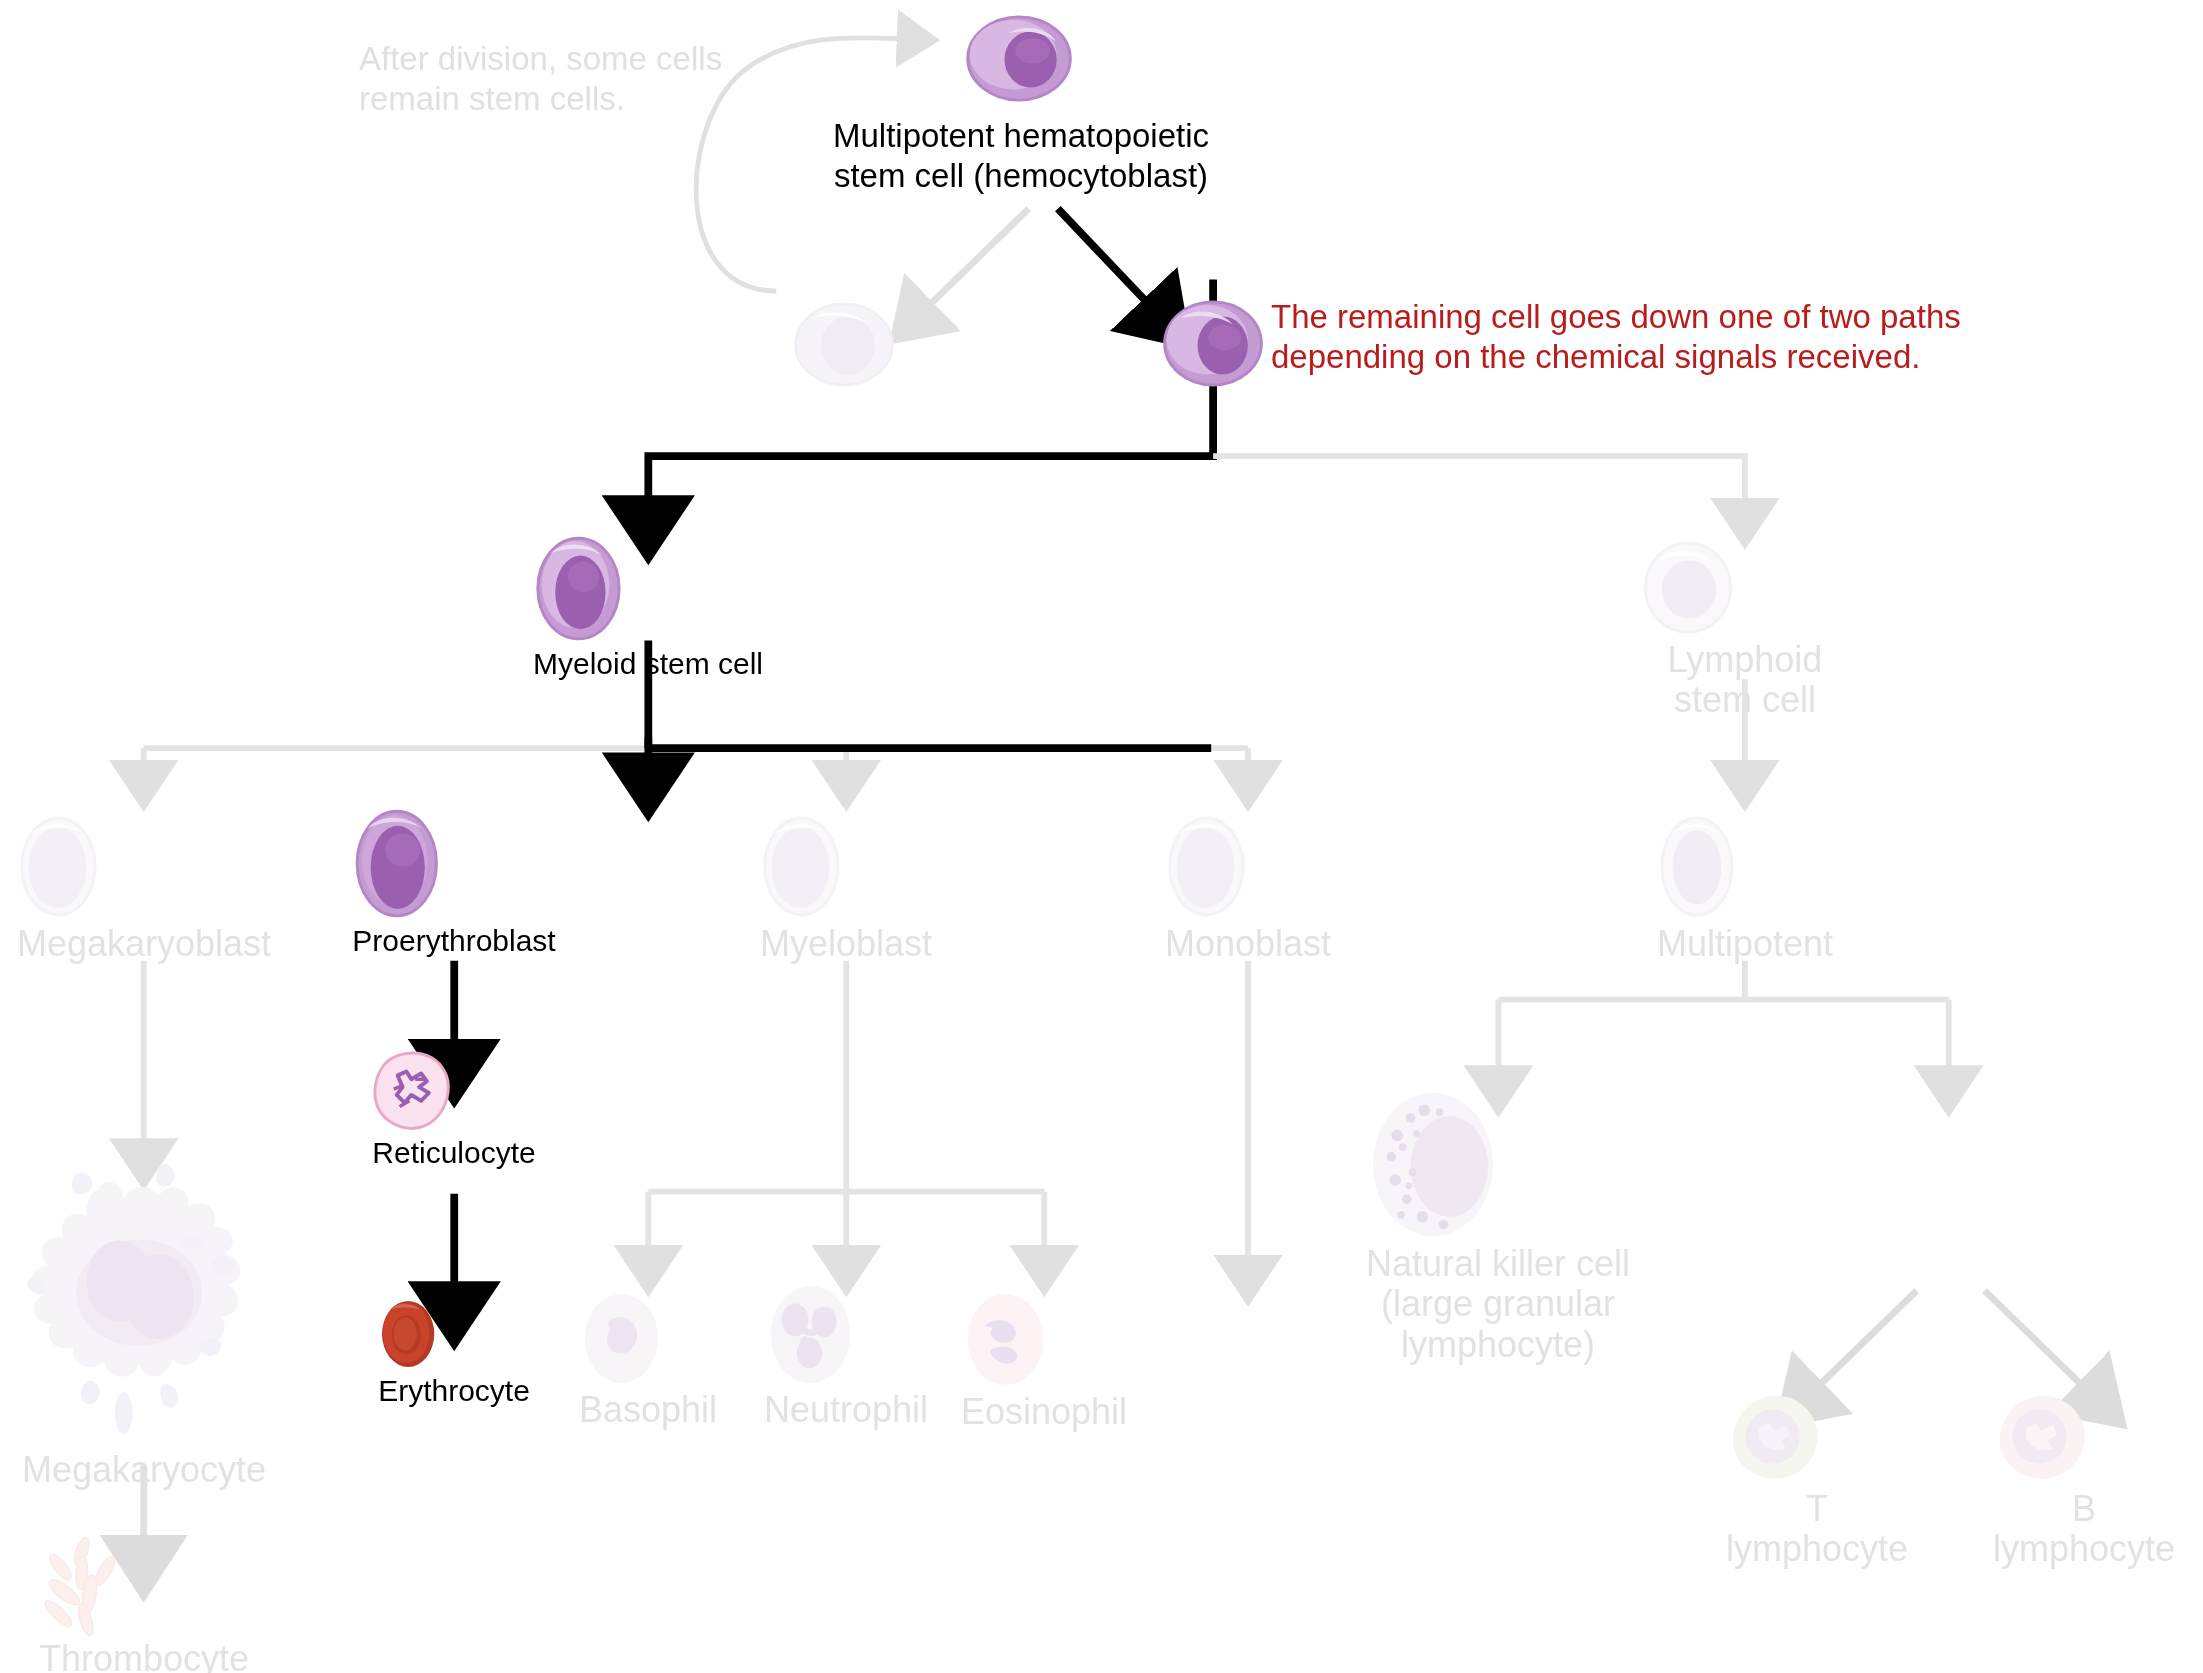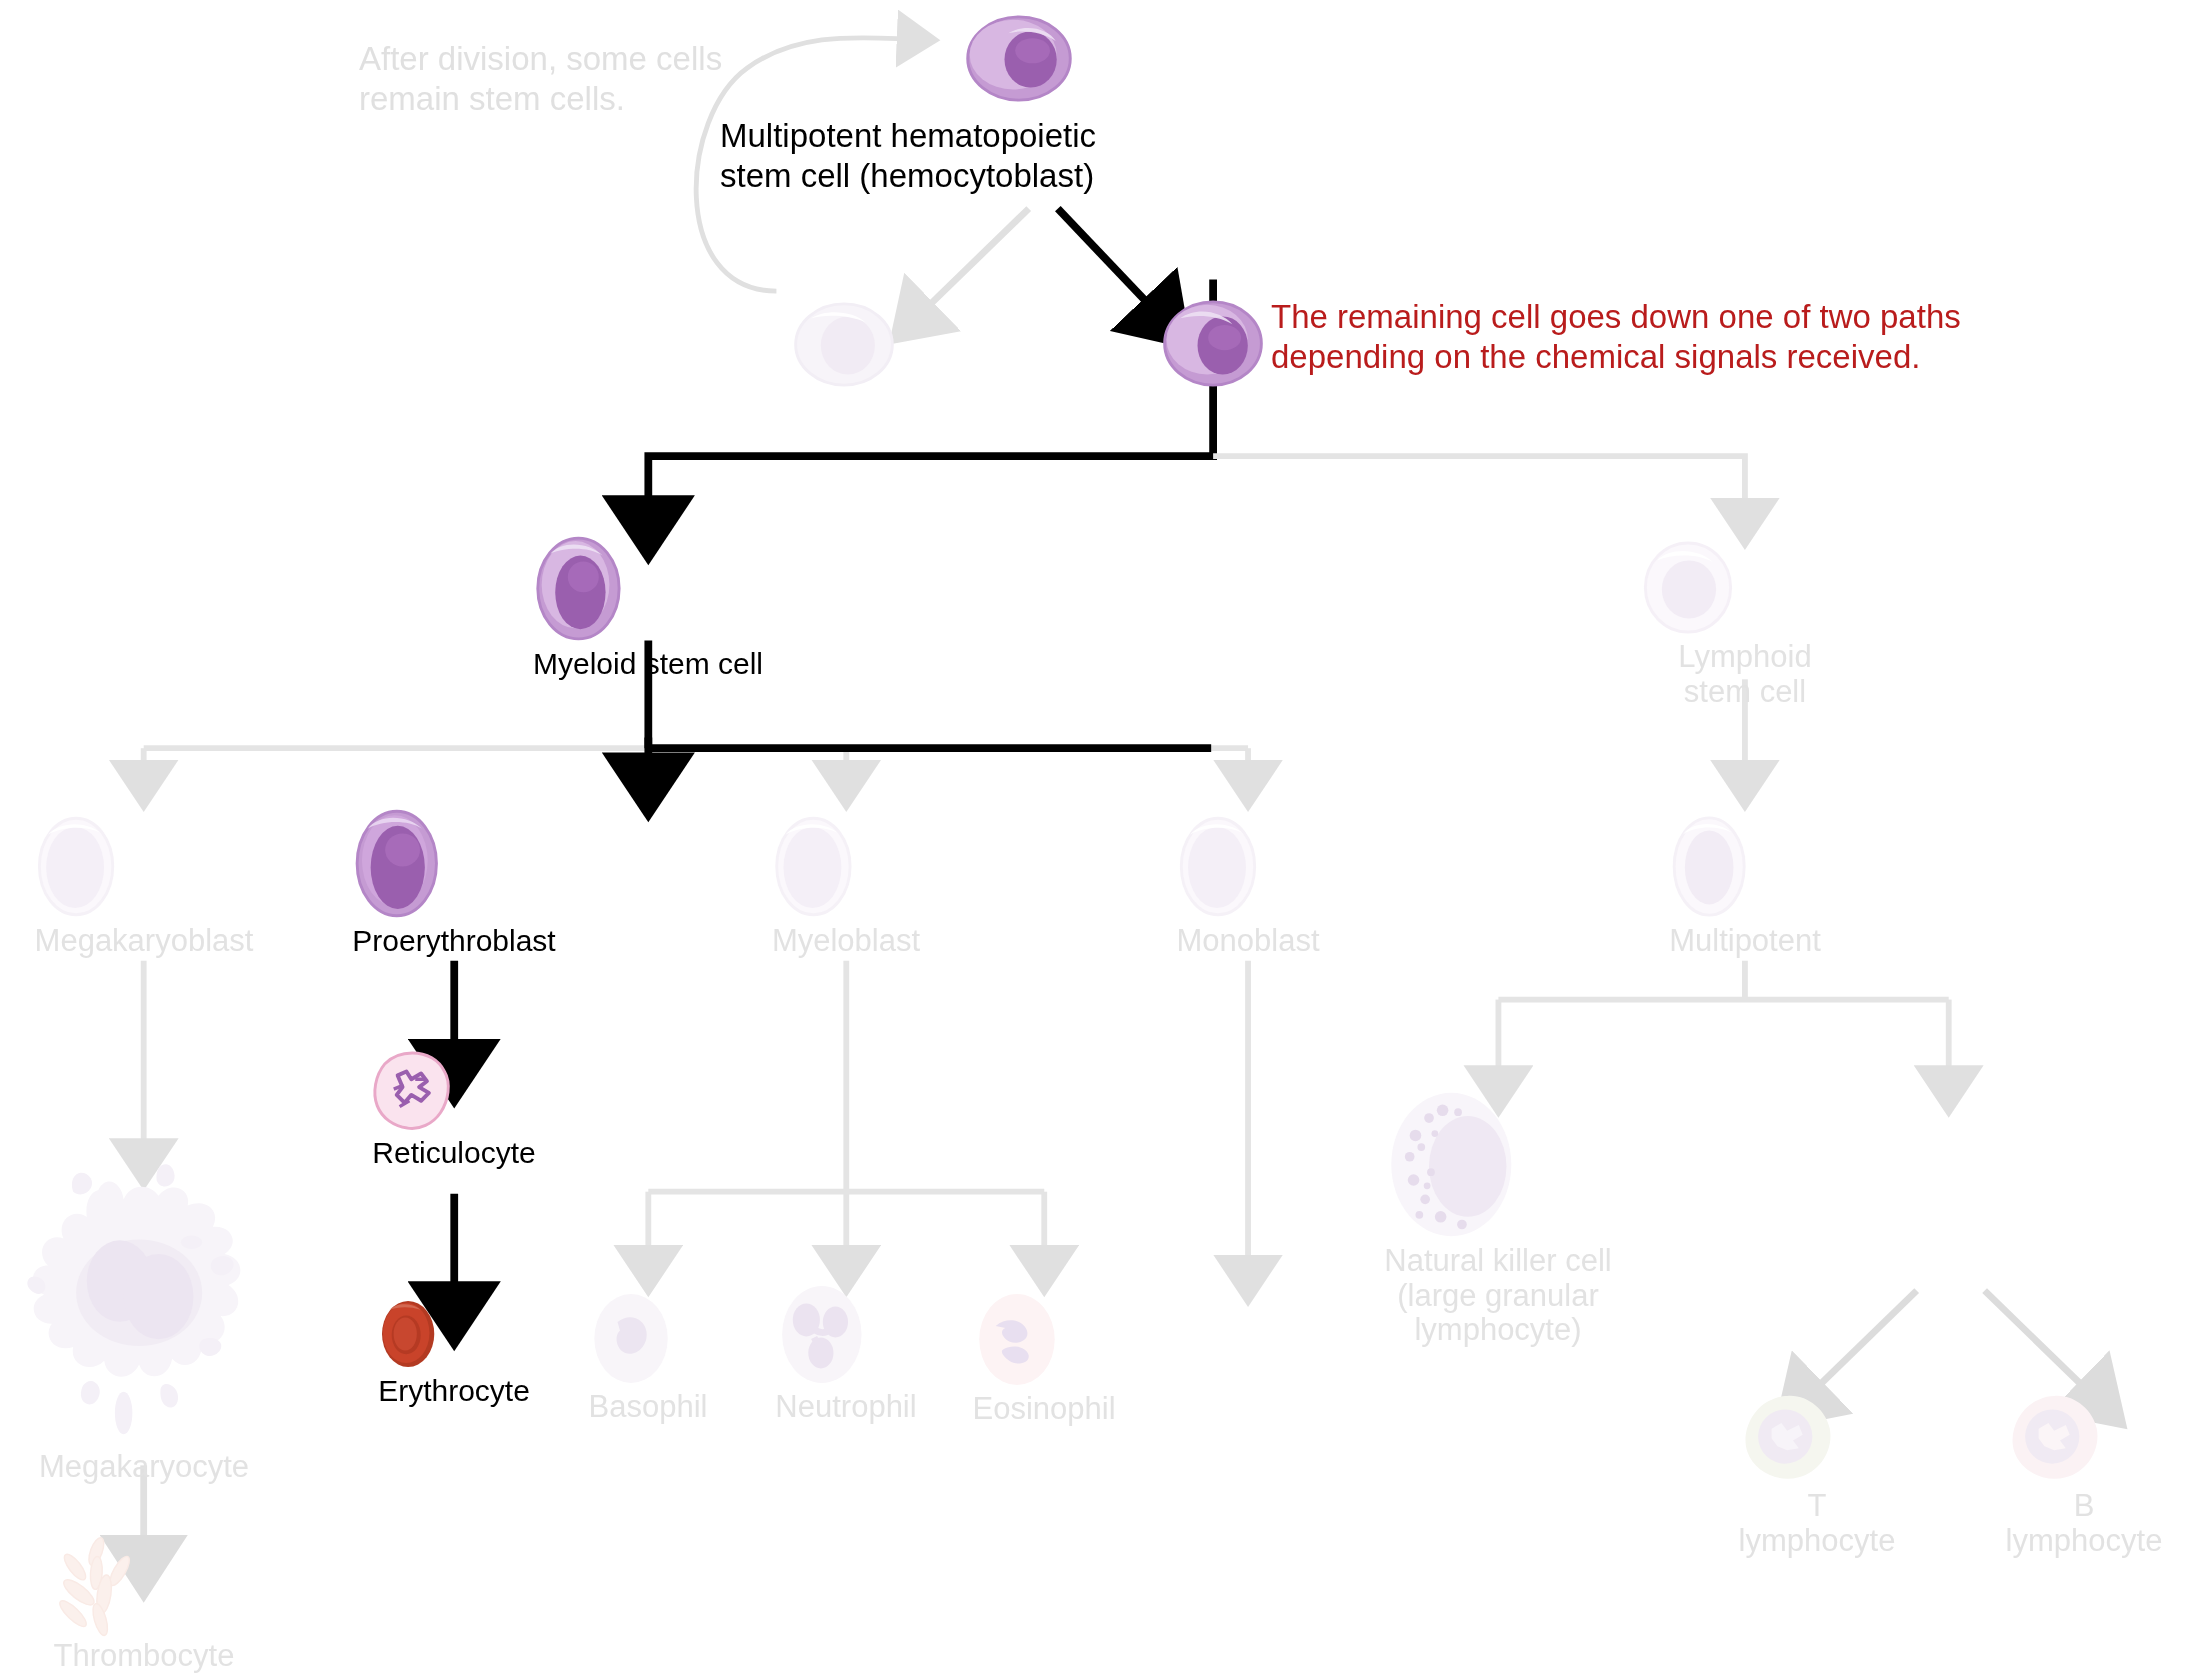--- a/index.html
+++ b/index.html
@@ -4,26 +4,26 @@
 <style>
   html,body{margin:0;padding:0;background:#fff;}
   body{width:2204px;height:1674px;position:relative;overflow:hidden;
        font-family:"Liberation Sans","DejaVu Sans",sans-serif;}
   #stage{position:absolute;left:0;top:0;width:1952px;height:1674px;}
   #wires{position:absolute;left:0;top:0;width:2204px;height:1674px;pointer-events:none;}
   .node{position:absolute;transform:translate(-50%,0);text-align:center;}
   .cellbox{position:relative;margin:0 auto;}
   .lbl{margin-top:3.9px;line-height:1.12;white-space:pre-line;}
   .lbl.active{color:#000;font-size:30px;}
-  .lbl.faded{color:#e2e2e2;font-size:31px;}
+  .lbl.faded{color:#e2e2e2;font-size:36px;}
   .note{position:absolute;font-size:33px;line-height:1.2;white-space:pre-line;}
   .note.active{color:#b91c1c;}
   .note.faded{color:#e0e0e0;}
   .title{position:absolute;font-size:33px;line-height:1.22;color:#000;
-         white-space:pre-line;transform:translate(-50%,0);}
+         white-space:pre-line;text-align:center;transform:translate(-50%,0);}
   svg.cell{display:block;overflow:visible;}
 </style>
 </head>
 <body>
 
 <div id="stage">
 
   <svg id="wires" viewBox="0 0 2271 1725" xmlns="http://www.w3.org/2000/svg">
     <defs>
       <marker id="ahB" markerWidth="10" markerHeight="12" refX="1.2" refY="6" orient="auto" markerUnits="strokeWidth">

